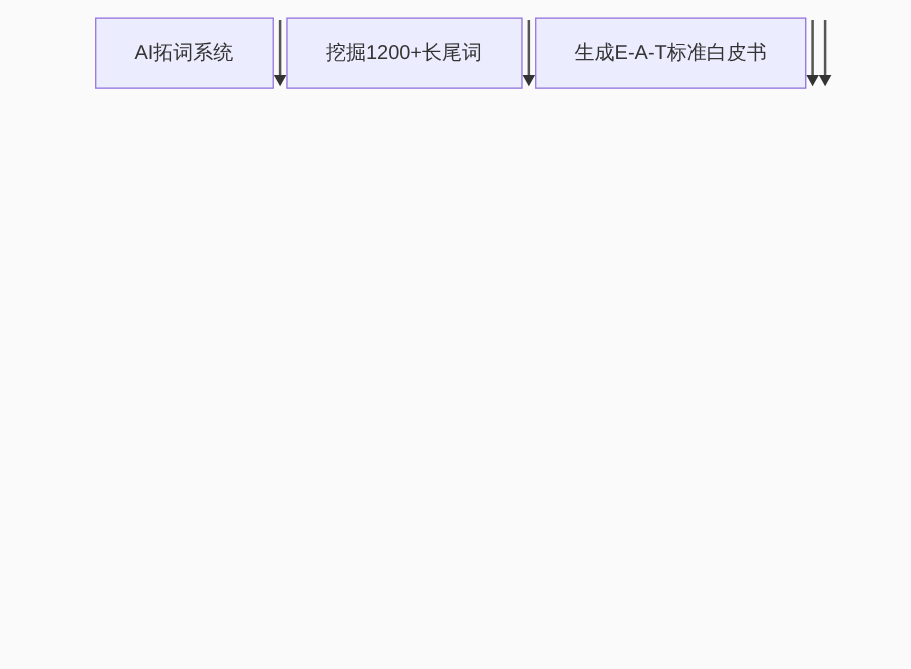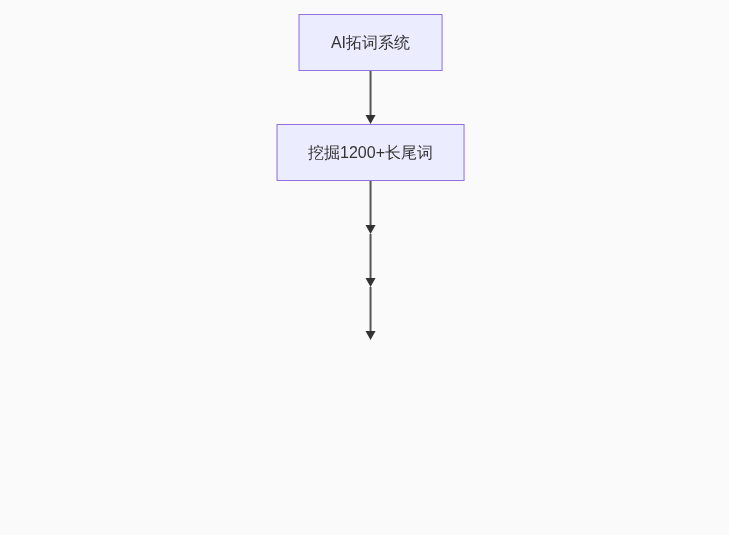--- a/index.html
+++ b/index.html
@@ -17,21 +17,21 @@
     overflow: hidden;
     font-family: "Liberation Sans", "DejaVu Sans", sans-serif;
   }
   body { background: var(--canvas-bg); position: relative; }
   .flow {
     position: absolute;
     top: 14px;
     left: 50%;
     transform: translateX(calc(-50% + 6px));
     display: flex;
-    flex-direction: column;
+    flex-direction: row;
     align-items: center;
   }
   .node {
     background: var(--node-fill);
     border: 1px solid var(--node-border);
     color: var(--node-text);
     font-size: 16px;
     line-height: 19px;
     padding: 18px 31px;
     white-space: nowrap;
@@ -73,20 +73,23 @@
 
   <div class="node">
     <span>挖掘1200+长尾词</span>
   </div>
 
   <div class="arrow">
     <div class="shaft"></div>
     <div class="head"></div>
   </div>
 
+  <div class="node">
+    <span>生成E-A-T标准白皮书</span>
+  </div>
 
   <div class="arrow">
     <div class="shaft"></div>
     <div class="head"></div>
   </div>
 
 
   <div class="arrow">
     <div class="shaft"></div>
     <div class="head"></div>

